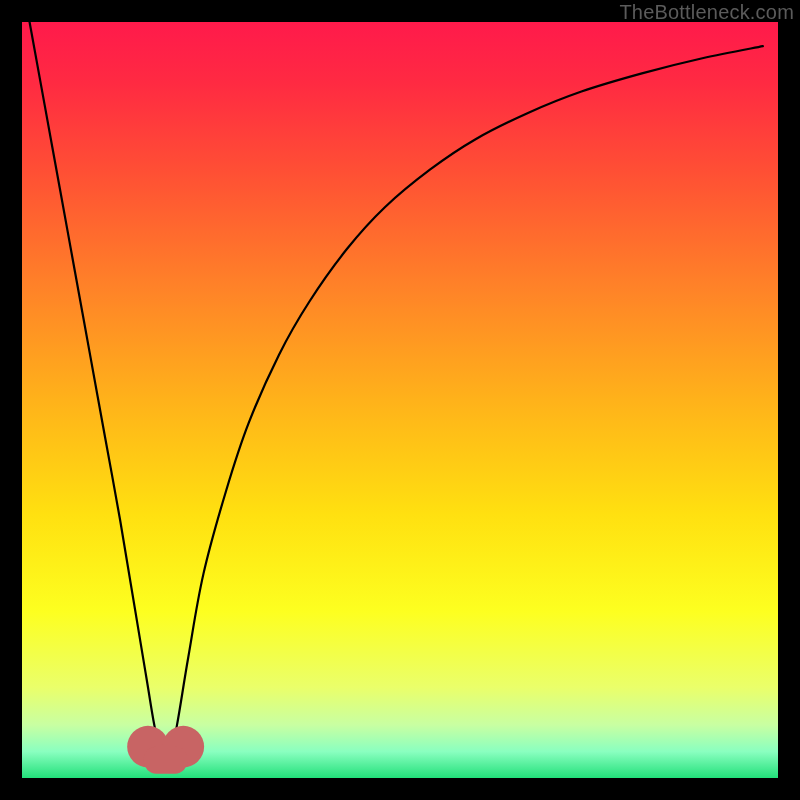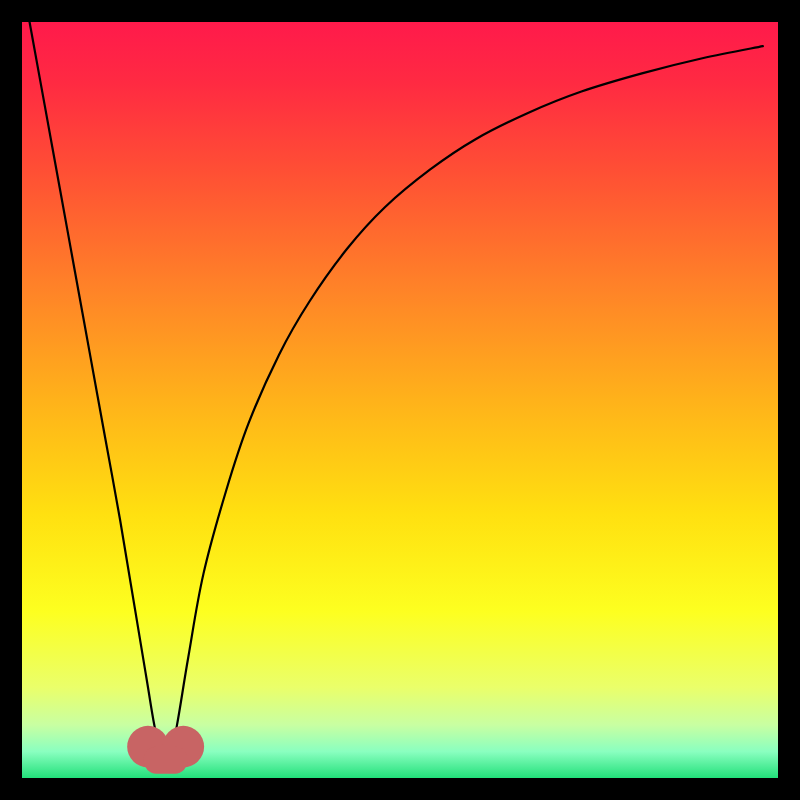--- a/index.html
+++ b/index.html
@@ -35,20 +35,21 @@
     z-index: 10;
     user-select: none;
   }
   svg { display: block; }
 </style>
 </head>
 <body>
 
 <div class="outer">
 
+  <div class="watermark">TheBottleneck.com</div>
 
   <div class="plot">
     <svg id="chart-svg" width="756" height="756" viewBox="0 0 756 756">
       <defs>
         <linearGradient id="bg-grad" x1="0" y1="0" x2="0" y2="1">
             <stop offset="0%" stop-color="#ff1a4b"></stop>
             <stop offset="8%" stop-color="#ff2a42"></stop>
             <stop offset="20%" stop-color="#ff5034"></stop>
             <stop offset="35%" stop-color="#ff8228"></stop>
             <stop offset="50%" stop-color="#ffb21a"></stop>

